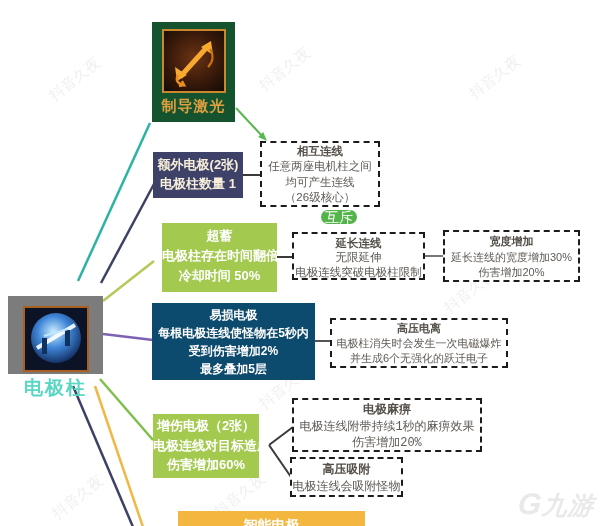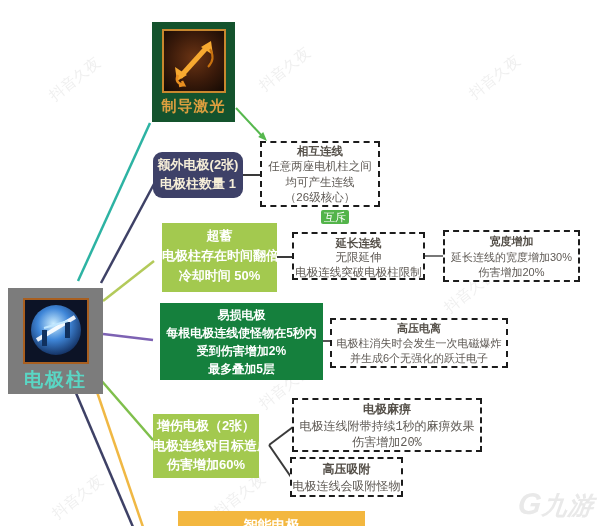--- a/index.html
+++ b/index.html
@@ -4,42 +4,42 @@
 <style>
   html,body{margin:0;padding:0;background:#fff;}
   #stage{position:relative;width:600px;height:526px;background:#ffffff;overflow:hidden;
          font-family:"Liberation Sans","DejaVu Sans",sans-serif;}
   #edges{position:absolute;left:0;top:0;z-index:0;pointer-events:none;}
   .node{position:absolute;z-index:2;box-sizing:border-box;text-align:center;}
   .solid{color:#fff;font-weight:bold;}
   .teal{background:#14532d;}
   .navy{background:#3e4168;color:#f6eed8;}
   .grn{background:#a3c94f;}
-  .pur{background:#15803d;margin-left:8px;}
+  .pur{background:#0c4a6e;}
   .org{background:#f3b73f;}
   .gry{background:#7c7c7c;}
   .dashed{background:#fff;border:2px dashed #1c1c1c;color:#5f5a55;}
   .dashed .ln.t{font-weight:bold;color:#555049;}
   .ln{white-space:nowrap;}
 
   
   #guided{left:152px;top:22px;width:83px;height:100px;}
   #guided .icon{width:60px;height:60px;margin:7px auto 0;border:2px solid #c9882e;
       background:radial-gradient(circle at 50% 45%, #6b3414 0%, #3a1a0a 55%, #140a04 100%);}
   #guided .cap{margin-top:4px;font-size:15px;font-weight:bold;color:#dd9f3f;letter-spacing:1px;}
 
   
-  #main{left:8px;top:288px;width:95px;height:106px;}
+  #main{left:8px;top:296px;width:95px;height:78px;}
   #main .icon{width:62px;height:62px;margin:10px auto 0;border:2px solid #a85f20;background:#0c1326;}
   #main .cap{margin-top:3px;font-size:19px;font-weight:bold;color:#5ad6c4;letter-spacing:2px;}
 
-  #extra{left:153px;top:152px;width:90px;height:46px;font-size:13px;line-height:19px;padding-top:3px;border-radius:9px;}
+  #extra{left:153px;top:152px;width:90px;height:46px;font-size:13px;line-height:19px;padding-top:3px;}
   #mutual{left:260px;top:141px;width:120px;height:66px;font-size:11.5px;line-height:15.4px;padding-top:1px;}
-  #mutex{left:321px;top:210px;width:28px;height:14px;z-index:3;background:#53b44a;color:#fff;
-         font-size:11px;line-height:14px;border-radius:2px;}
+  #mutex{left:321px;top:210px;width:36px;height:14px;z-index:3;background:#53b44a;color:#fff;
+         font-size:14px;line-height:14px;border-radius:7px;}
   #super{left:162px;top:223px;width:115px;height:69px;font-size:13px;line-height:20px;padding-top:3px;}
   #extend{left:292px;top:232px;width:133px;height:48px;font-size:11.5px;line-height:14.3px;padding-top:2px;}
   #widthinc{left:443px;top:230px;width:137px;height:52px;font-size:11px;line-height:15.5px;padding-top:2px;}
   #fragile{left:152px;top:303px;width:163px;height:77px;font-size:12px;line-height:18px;padding-top:3px;}
   #hvion{left:330px;top:318px;width:178px;height:50px;font-size:11px;line-height:15px;padding-top:1px;}
   #damage{left:153px;top:414px;width:106px;height:64px;font-size:13px;line-height:19.5px;padding-top:2px;}
   #paralysis{left:292px;top:398px;width:190px;height:54px;font-size:12px;line-height:16.5px;padding-top:2px;font-family:Liberation Mono, monospace;}
   #adsorb{left:290px;top:457px;width:113px;height:40px;font-size:12px;line-height:16.5px;padding-top:2px;}
   #smart{left:178px;top:511px;width:187px;height:55px;font-size:14px;padding-top:6px;}
 

